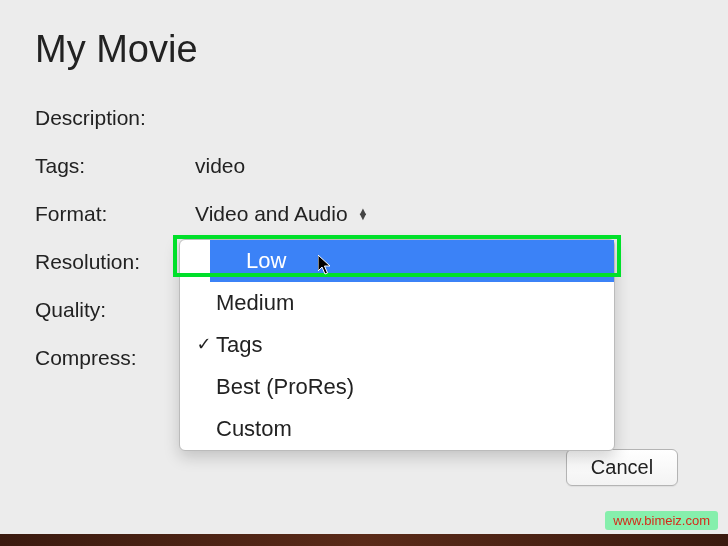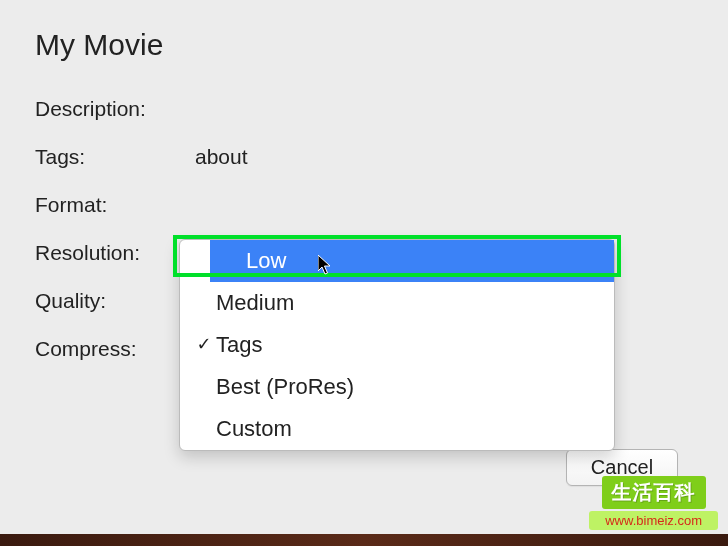--- a/index.html
+++ b/index.html
@@ -16,21 +16,21 @@
       position: relative;
     }
     .dialog {
       background: #ececec;
       padding: 20px 30px 30px 35px;
       width: 100%;
       height: 100%;
       position: relative;
     }
     .title {
-      font-size: 30px;
+      font-size: 38px;
       font-weight: 400;
       color: #222;
       margin-bottom: 30px;
       margin-top: 8px;
     }
     .form-row {
       display: flex;
       align-items: center;
       margin-bottom: 14px;
       min-height: 34px;
@@ -150,25 +150,25 @@
       color: #fff;
       font-size: 20px;
       font-weight: bold;
       padding: 3px 10px;
       border-radius: 3px;
       letter-spacing: 1px;
       text-shadow: 1px 1px 0 rgba(0,0,0,0.2);
     }
     .watermark-bottom {
       display: block;
-      background: #bef264;
+      background: #86efac;
       color: #d52a1a;
       font-size: 13px;
       font-weight: 500;
-      padding: 2px 16px;
+      padding: 2px 8px;
       border-radius: 3px;
       margin-top: 2px;
     }
     .bottom-strip {
       position: absolute;
       left: 0;
       bottom: 0;
       width: 100%;
       height: 12px;
       background: linear-gradient(to right, #3a1a0f, #5a2a18, #3a1a0f);
@@ -180,25 +180,32 @@
 <div class="dialog">
 
   <div class="title">My Movie</div>
 
   <div class="form-row">
     <div class="label">Description:</div>
   </div>
 
   <div class="form-row">
     <div class="label">Tags:</div>
-    <div class="value">about</div>
+    <div class="value">video</div>
   </div>
 
   <div class="form-row">
     <div class="label">Format:</div>
+    <div class="dropdown-value">
+      <span>Video and Audio</span>
+      <span class="updown-arrows">
+        <span>▲</span>
+          <span>▼</span>
+      </span>
+    </div>
   </div>
 
   <div class="form-row">
     <div class="label">Resolution:</div>
   </div>
 
   <div class="form-row">
     <div class="label">Quality:</div>
   </div>
 
@@ -237,17 +244,16 @@
     </svg>
   </div>
 
   <div class="buttons">
     <button class="btn">Cancel</button>
   </div>
 
   <div class="bottom-strip"></div>
 
   <div class="watermark">
-    <span class="watermark-top">生活百科</span>
     <span class="watermark-bottom">www.bimeiz.com</span>
   </div>
 
 </div>
 
 </body></html>

